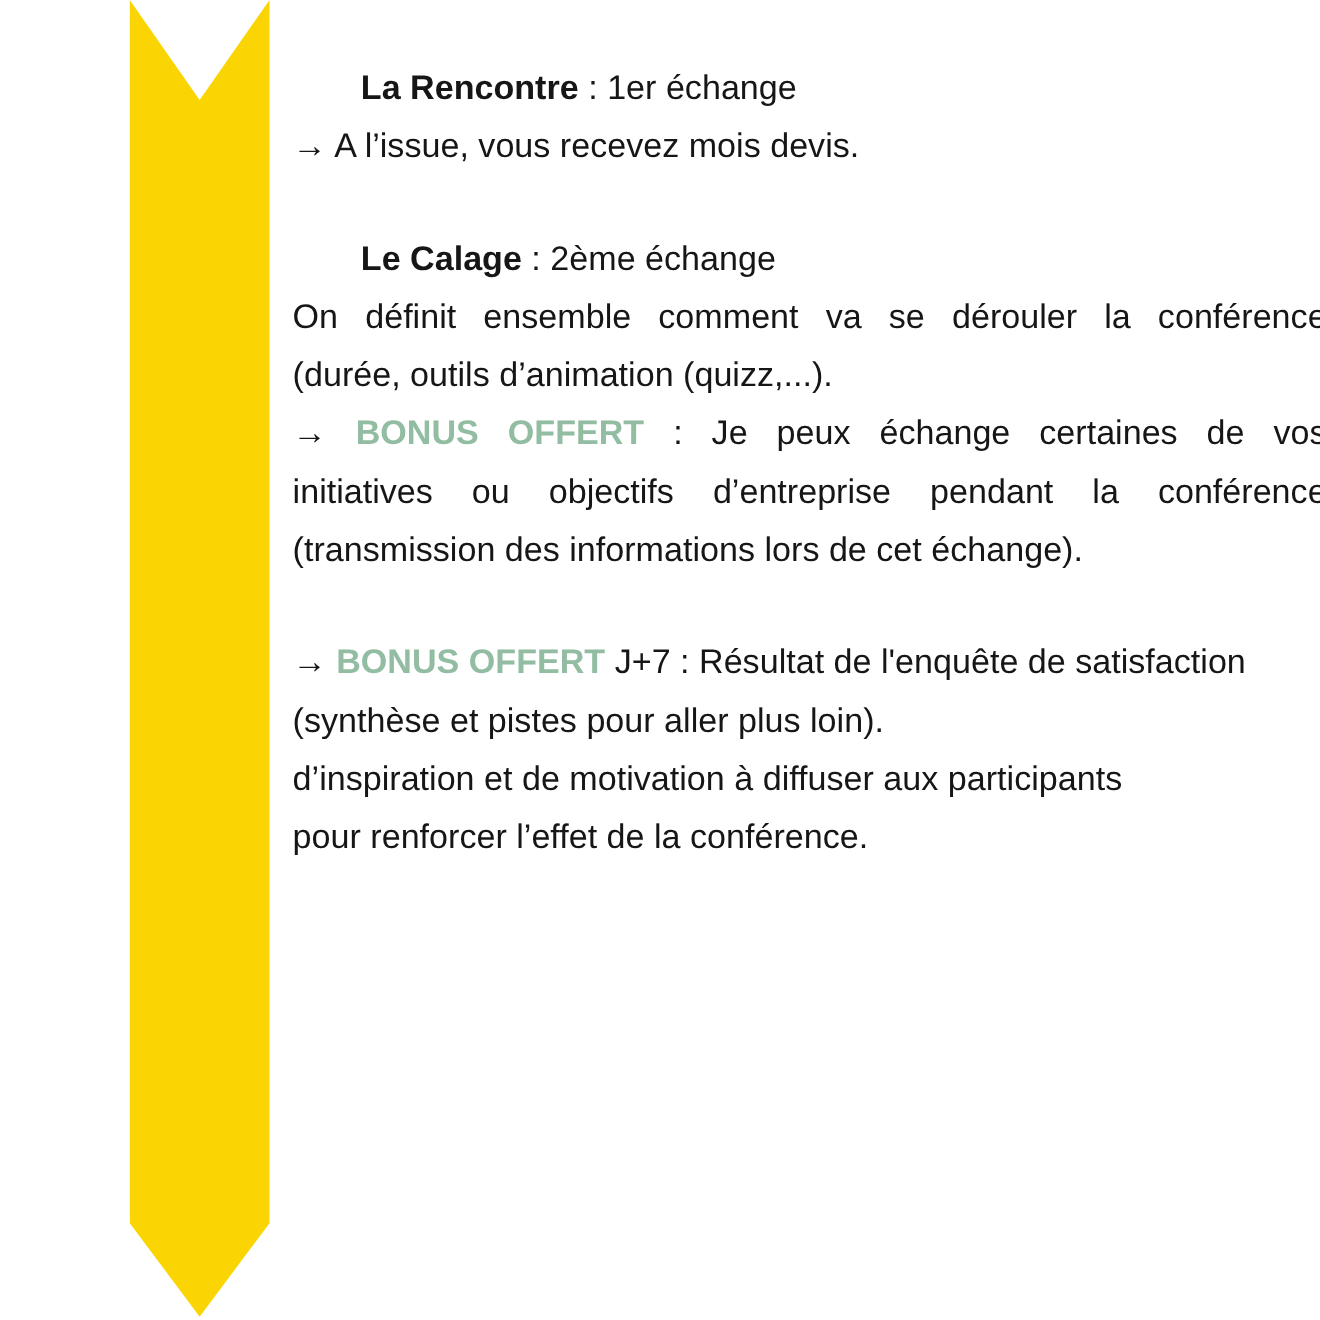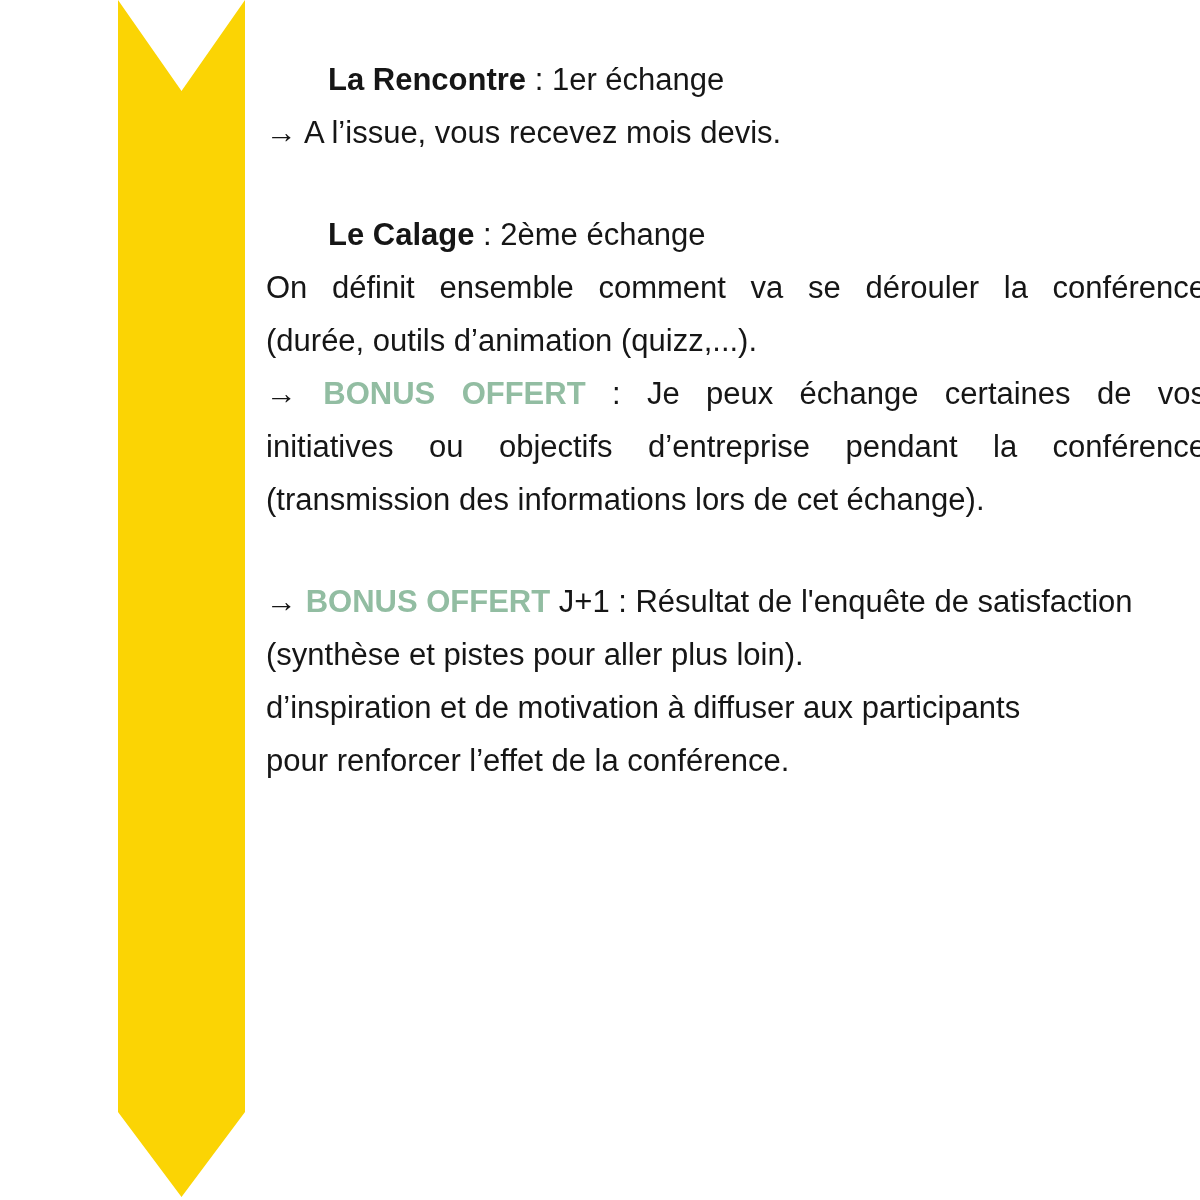--- a/index.html
+++ b/index.html
@@ -65,20 +65,20 @@
         <div class="line indent"><span class="seg-b">Le Calage</span><span class="seg-n"> : 2ème échange</span></div>
         <div class="line justify"><span class="seg-n">On définit ensemble comment va se dérouler la conférence</span></div>
         <div class="line"><span class="seg-n">(durée, outils d’animation (quizz,...).</span></div>
         <div class="line justify"><span class="seg-n">→ </span><span class="seg-g">BONUS OFFERT</span><span class="seg-n"> : Je peux échange certaines de vos</span></div>
         <div class="line justify"><span class="seg-n">initiatives ou objectifs d’entreprise pendant la conférence</span></div>
         <div class="line"><span class="seg-n">(transmission des informations lors de cet échange).</span></div>
       </div>
       <div class="section">
       </div>
       <div class="section">
-        <div class="line"><span class="seg-n">→ </span><span class="seg-g">BONUS OFFERT</span><span class="seg-n"> J+1 : Résultat de l'enquête de satisfaction</span></div>
+        <div class="line"><span class="seg-n">→ </span><span class="seg-g">BONUS OFFERT</span><span class="seg-n"> J+7 : Résultat de l'enquête de satisfaction</span></div>
         <div class="line"><span class="seg-n">(synthèse et pistes pour aller plus loin).</span></div>
         <div class="line"><span class="seg-n">d’inspiration et de motivation à diffuser aux participants</span></div>
         <div class="line"><span class="seg-n">pour renforcer l’effet de la conférence.</span></div>
       </div>
     </div>
 
 </div>
 
 </body></html>

